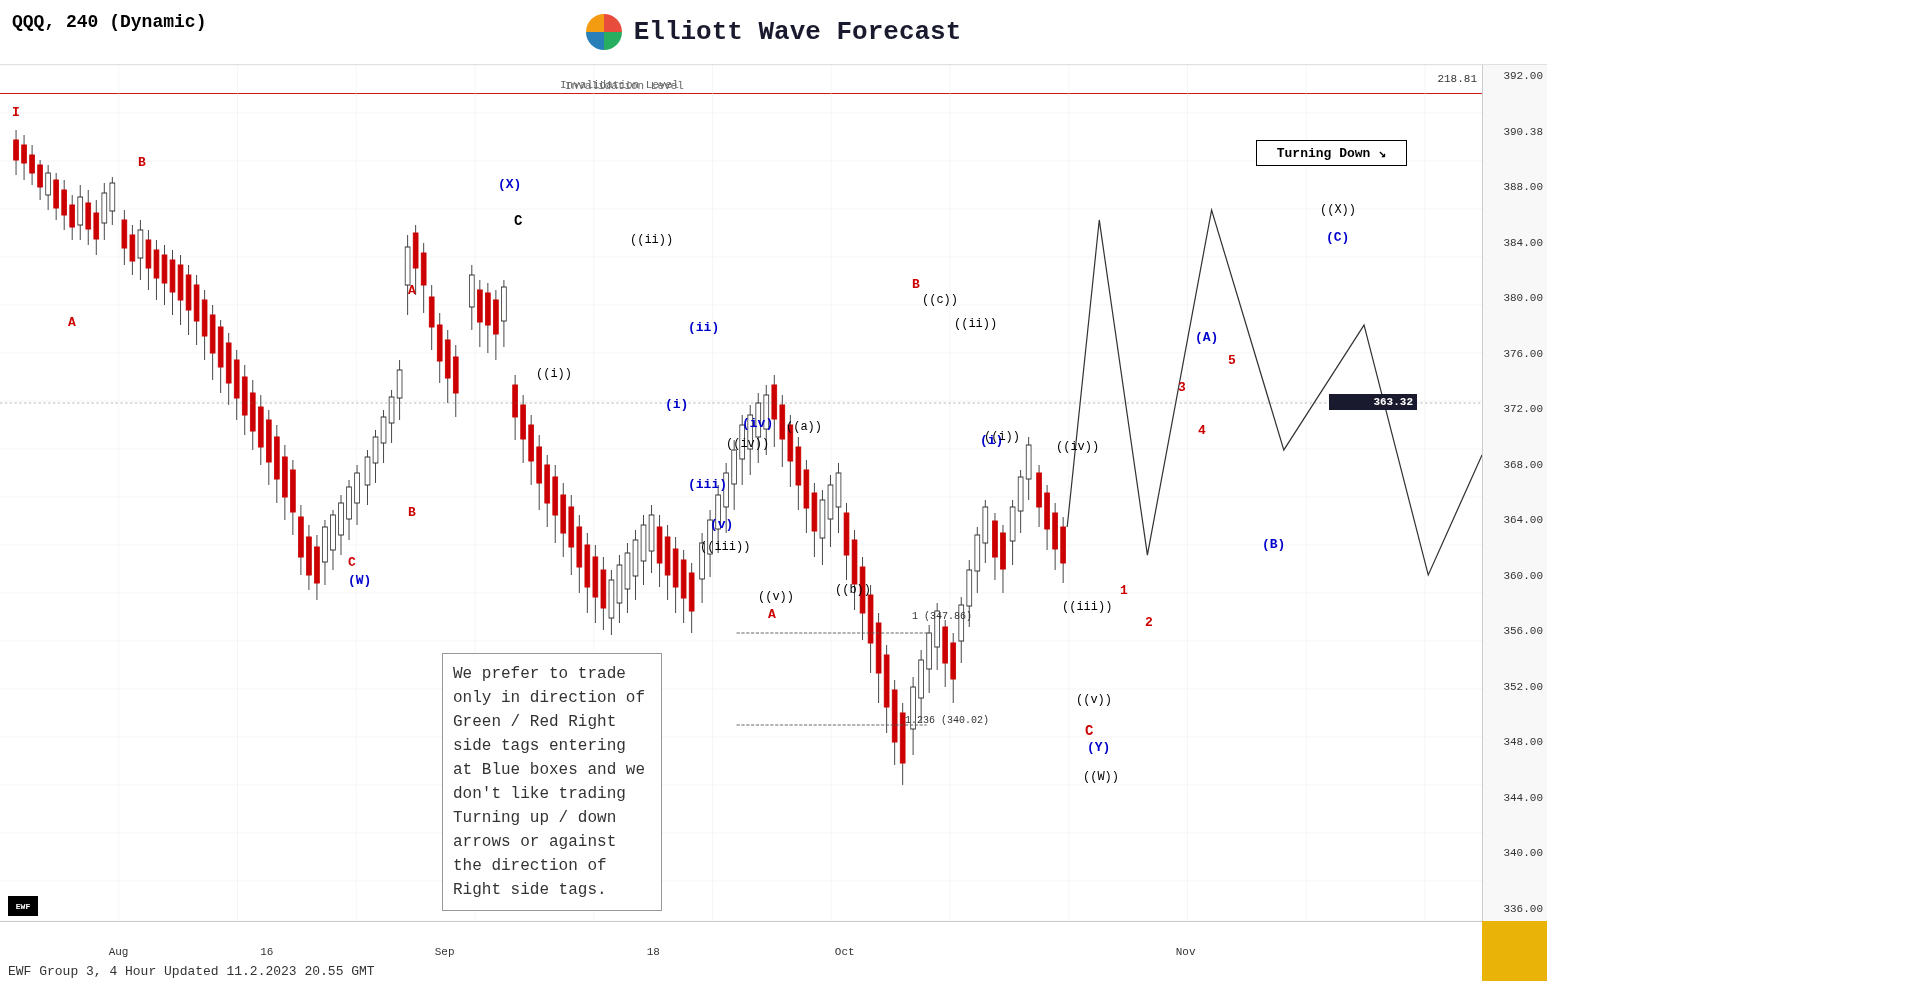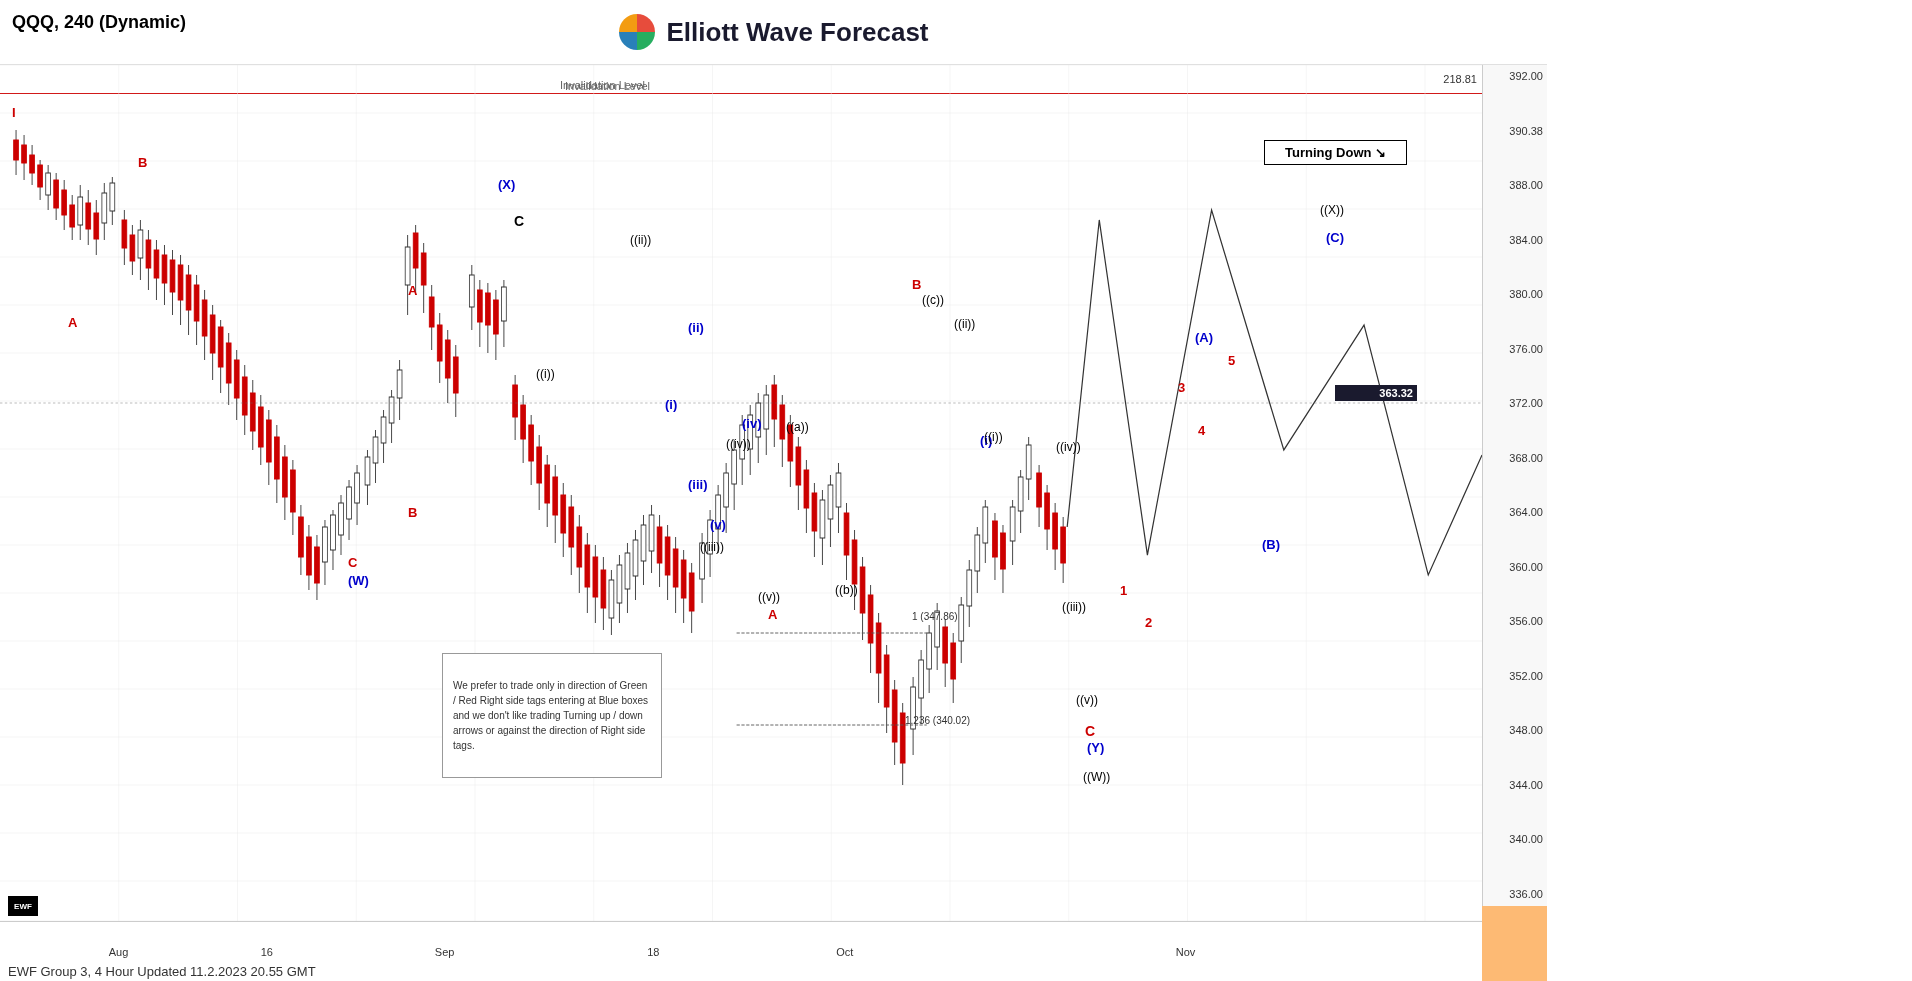--- a/index.html
+++ b/index.html
@@ -8,22 +8,23 @@
       height: 981px;
       background: #ffffff;
       font-family: Arial, sans-serif;
       overflow: hidden;
       position: relative;
     }
 
     #chart-container {
       width: 1547px;
       height: 981px;
-      background: #fdba74;
+      background: #eab308;
       position: relative;
+      font-family: Liberation Mono, monospace;
     }
 
     
     #header {
       position: absolute;
       top: 0;
       left: 0;
       right: 0;
       height: 65px;
       background: #ffffff;
@@ -60,21 +61,21 @@
       font-weight: bold;
       color: #1a1a2e;
     }
 
     
     #price-scale {
       position: absolute;
       right: 0;
       top: 65px;
       width: 65px;
-      bottom: 75px;
+      bottom: 60px;
       background: #f8f8f8;
       border-left: 1px solid #ccc;
       display: flex;
       flex-direction: column;
       justify-content: space-between;
       padding: 5px 4px;
     }
 
     .price-label {
       font-size: 11px;
@@ -182,22 +183,22 @@
       position: absolute;
       font-size: 12px;
       color: #000;
     }
 
     
     #info-box {
       position: absolute;
       background: #fff;
       border: 1px solid #999;
-      padding: 24px 10px;
-      font-size: 10px;
+      padding: 8px 10px;
+      font-size: 16px;
       color: #333;
       line-height: 1.5;
       width: 220px;
     }
 
     
     #chart-svg {
       position: absolute;
       top: 0;
       left: 0;
@@ -627,21 +628,21 @@
 
     <div style="position:absolute; left:912px; top:546px; font-size:10px; color:#333;">1 (347.86)</div>
     <div style="position:absolute; left:905px; top:650px; font-size:10px; color:#333;">1.236 (340.02)</div>
 
     <div style="position:absolute; left:1085px; top:658px; font-size:14px; font-weight:bold; color:#cc0000;">C</div>
 
     <div id="info-box" style="left:442px; top:588px;">
       <span>We prefer to trade only in direction of Green / Red Right side tags entering at Blue boxes and we don't like trading Turning up / down arrows or against the direction of Right side tags.</span>
     </div>
 
-    <div id="current-price-badge" style="top:320px;padding-left:44px;">
+    <div id="current-price-badge" style="top:329px;padding-left:44px;">
       <span>363.32</span>
     </div>
 
     <div style="position:absolute; top:8px; right:5px; font-size:11px; color:#333;">218.81</div>
 
   </div>
 
   <div id="price-scale">
     <div class="price-label">392.00</div>
     <div class="price-label">390.38</div>

